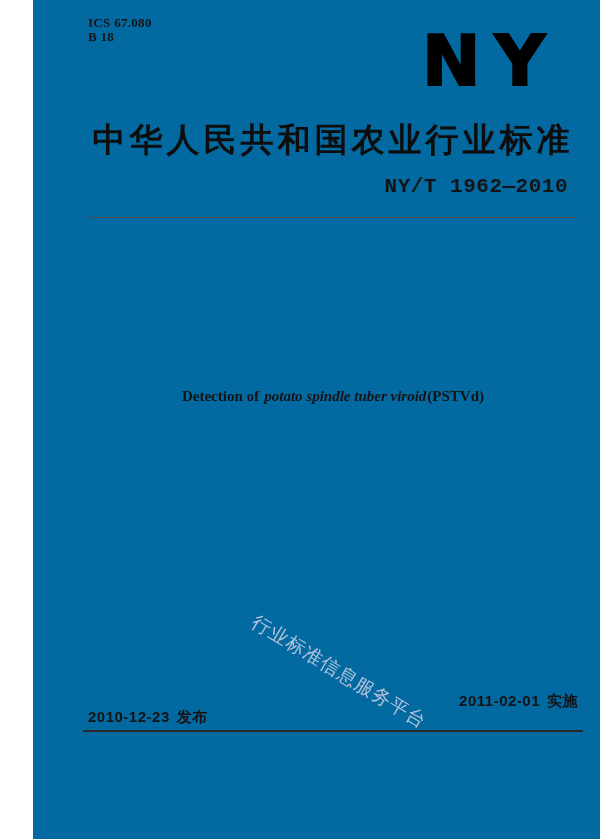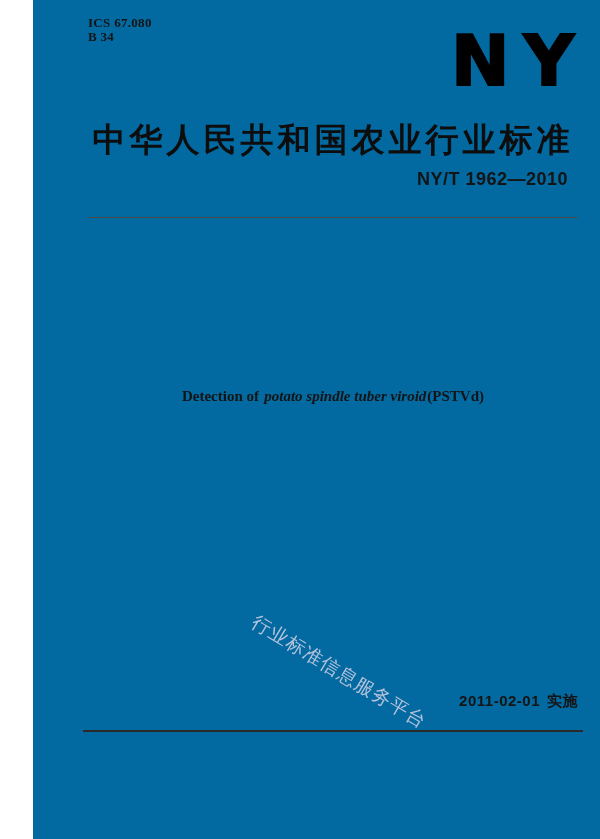--- a/index.html
+++ b/index.html
@@ -26,21 +26,21 @@
     font-family: "Liberation Serif", serif;
     font-weight: bold;
     font-size: 13px;
     line-height: 14px;
     letter-spacing: 0.3px;
   }
 
   
   .ny-logo {
     position: absolute;
-    left: 418px;
+    left: 389px;
     top: 26px;
     font-family: "DejaVu Sans", sans-serif;
     font-weight: bold;
     font-size: 70px;
     line-height: 1;
     letter-spacing: 14px;
     -webkit-text-stroke: 2px #000;
     color: #000;
   }
 
@@ -52,25 +52,25 @@
     width: 100%;
     text-align: center;
     font-size: 33px;
     font-weight: bold;
     letter-spacing: 4px;
     color: #0d0d0d;
   }
 
   .standard-number {
     position: absolute;
-    top: 169px;
+    top: 175px;
     right: 65px;
-    font-family: Liberation Sans, sans-serif;
-    font-weight: bold;
-    font-size: 18px;
+    font-family: Liberation Mono, monospace;
+    font-weight: bold;
+    font-size: 21px;
     letter-spacing: 0.5px;
   }
 
   .rule-top {
     position: absolute;
     top: 217px;
     left: 55px;
     right: 55px;
     height: 1px;
     background: #4a4a4a;
@@ -166,38 +166,41 @@
     vertical-align: 3px;
   }
 </style>
 </head>
 <body>
 
 <div class="page">
 
   <div class="ics-block">
     <div>ICS 67.080</div>
-    <div>B 34</div>
+    <div>B 18</div>
   </div>
 
   <div class="ny-logo">NY</div>
 
   <div class="category-title">中华人民共和国农业行业标准</div>
 
   <div class="standard-number">NY/T 1962—2010</div>
 
   <div class="rule-top"></div>
 
 
   <div class="doc-title-en">
     <span class="en-prefix">Detection of</span><span class="en-italic">potato spindle tuber viroid</span><span class="en-suffix">(PSTVd)</span>
   </div>
 
   <div class="watermark" style="color: rgb(180, 195, 219);">行业标准信息服务平台</div>
 
+  <div class="date-issue">
+    <span>2010-12-23</span><span class="date-label">发布</span>
+  </div>
 
   <div class="date-impl">
     <span>2011-02-01</span><span class="date-label">实施</span>
   </div>
 
   <div class="rule-bottom"></div>
 
 
 </div>
 

